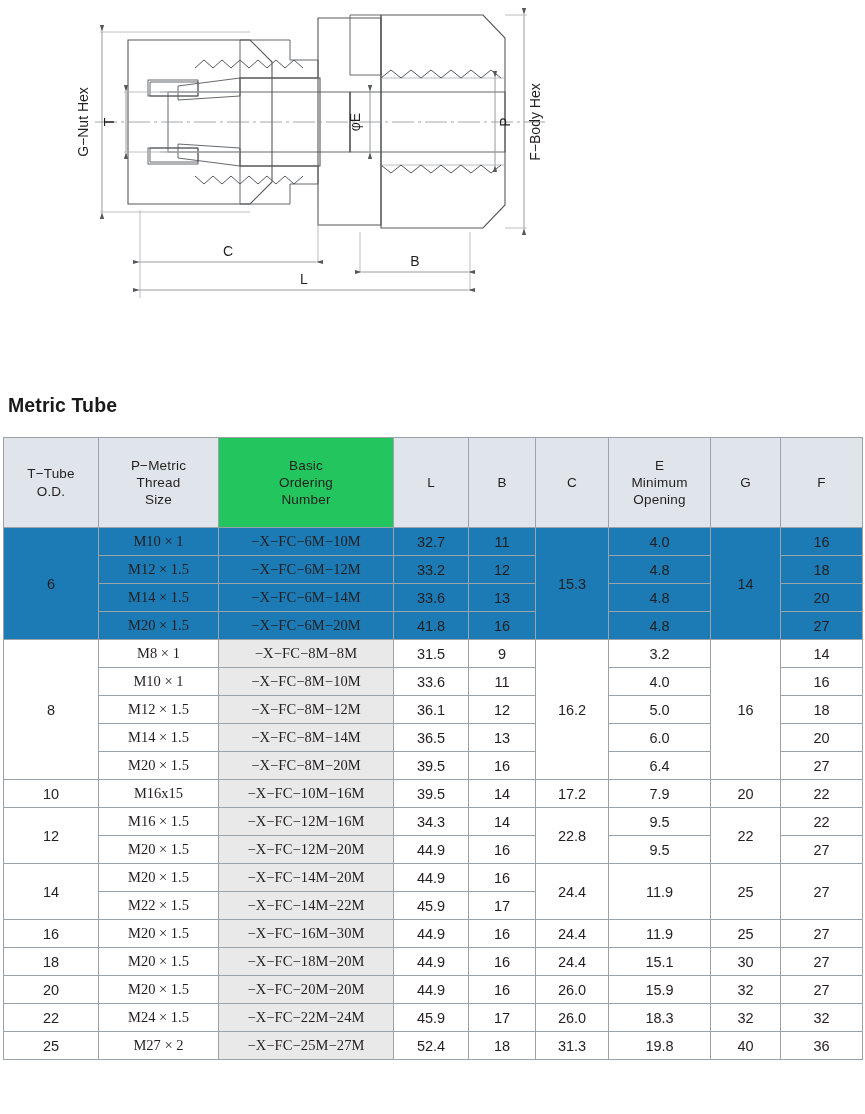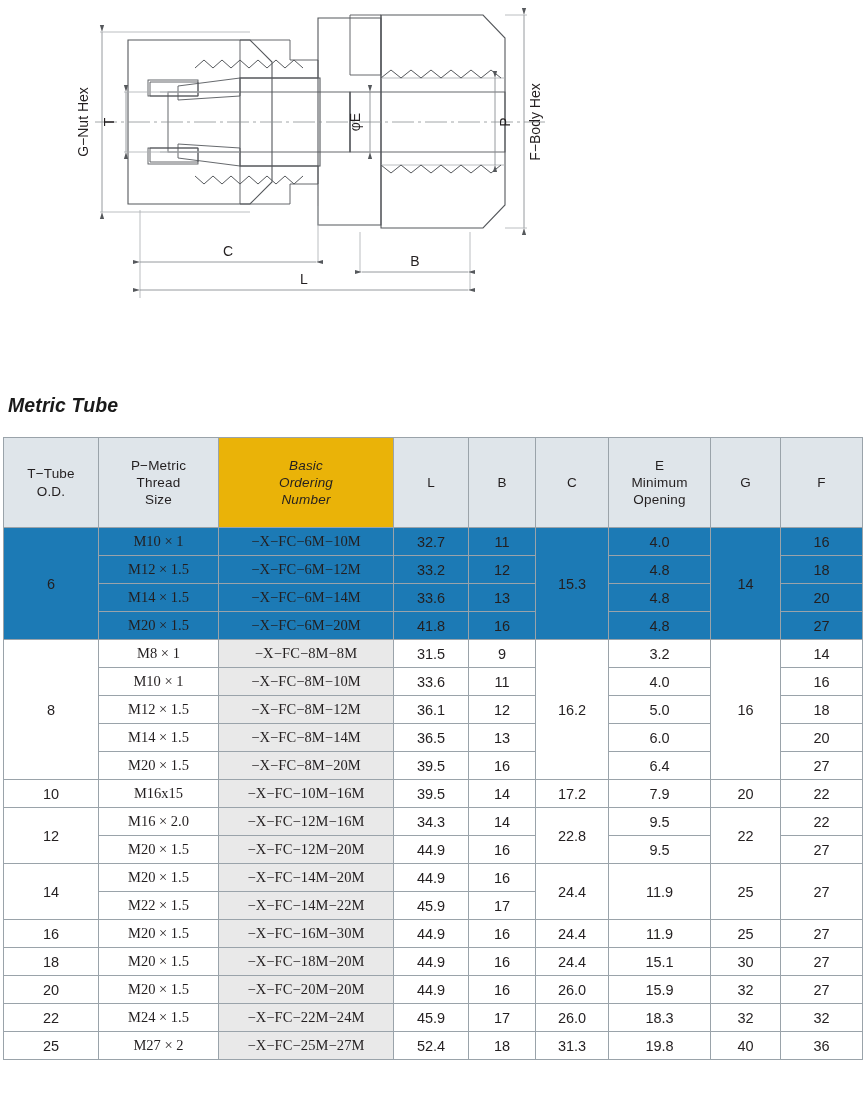--- a/index.html
+++ b/index.html
@@ -31,21 +31,20 @@
     display: flex;
     align-items: center;
     gap: 34px;
   }
   .title-text {
     font-size: 19.5px;
     font-weight: bold;
     letter-spacing: 0.1px;
     color: #1a1a1a;
     white-space: nowrap;
-    font-style: italic;
   }
 
   
   #spec-table {
     position: absolute;
     left: 3px; top: 437px;
     width: 859px;
     border-collapse: collapse;
     table-layout: fixed;
     font-size: 14.5px;
@@ -63,21 +62,21 @@
     font-weight: bold;
     font-size: 13.5px;
     line-height: 1.28;
     height: 90px;
     letter-spacing: 0.2px;
   }
   tbody td { height: 28px; }
 
   
   td.ordercol { background: #e9e9e9; letter-spacing: 0.1px; margin-left: 20px; }
-  thead th.ordercol { background: #eab308; font-style: italic; }
+  thead th.ordercol { background: #22c55e; }
 
   
   tr.hl td { background: #1c7ab5; color: #ffffff; border-color: #1c7ab5; }
   tr.hl td.ordercol { background: #1c7ab5; }
   tr.hl td.grp-left { border-left-color: #9aa3aa; }
 
   
   tr.grp-top > td { border-top: 2px solid #808a91; }
   tr.hl.grp-top > td { border-top: 2px solid #808a91; }
 
@@ -339,21 +338,21 @@
         <td class="ordercol nowrap">−X−FC−10M−16M</td>
         <td>39.5</td>
         <td>14</td>
         <td>17.2</td>
         <td>7.9</td>
         <td>20</td>
         <td>22</td>
       </tr>
       <tr class="grp-top">
         <td rowspan="2" class="grp-left">12</td>
-        <td class="nowrap">M16 × 2.0</td>
+        <td class="nowrap">M16 × 1.5</td>
         <td class="ordercol nowrap">−X−FC−12M−16M</td>
         <td>34.3</td>
         <td>14</td>
         <td rowspan="2">22.8</td>
         <td>9.5</td>
         <td rowspan="2">22</td>
         <td>22</td>
       </tr>
       <tr>
         <td class="nowrap">M20 × 1.5</td>

